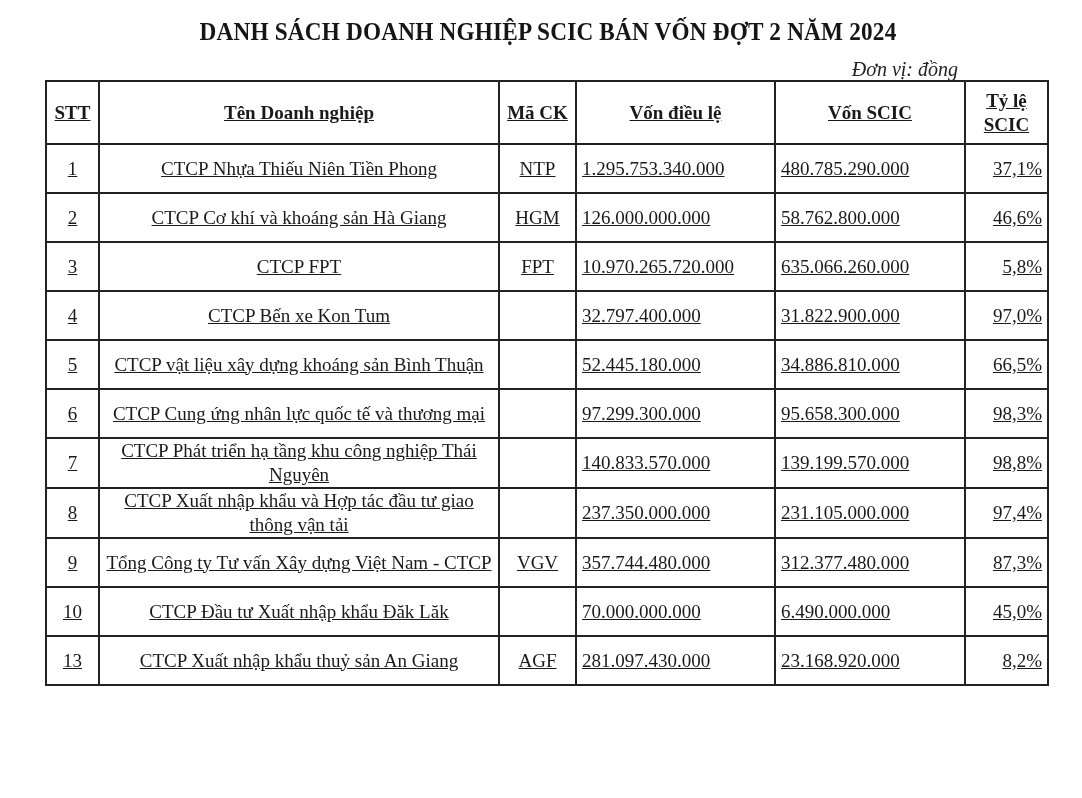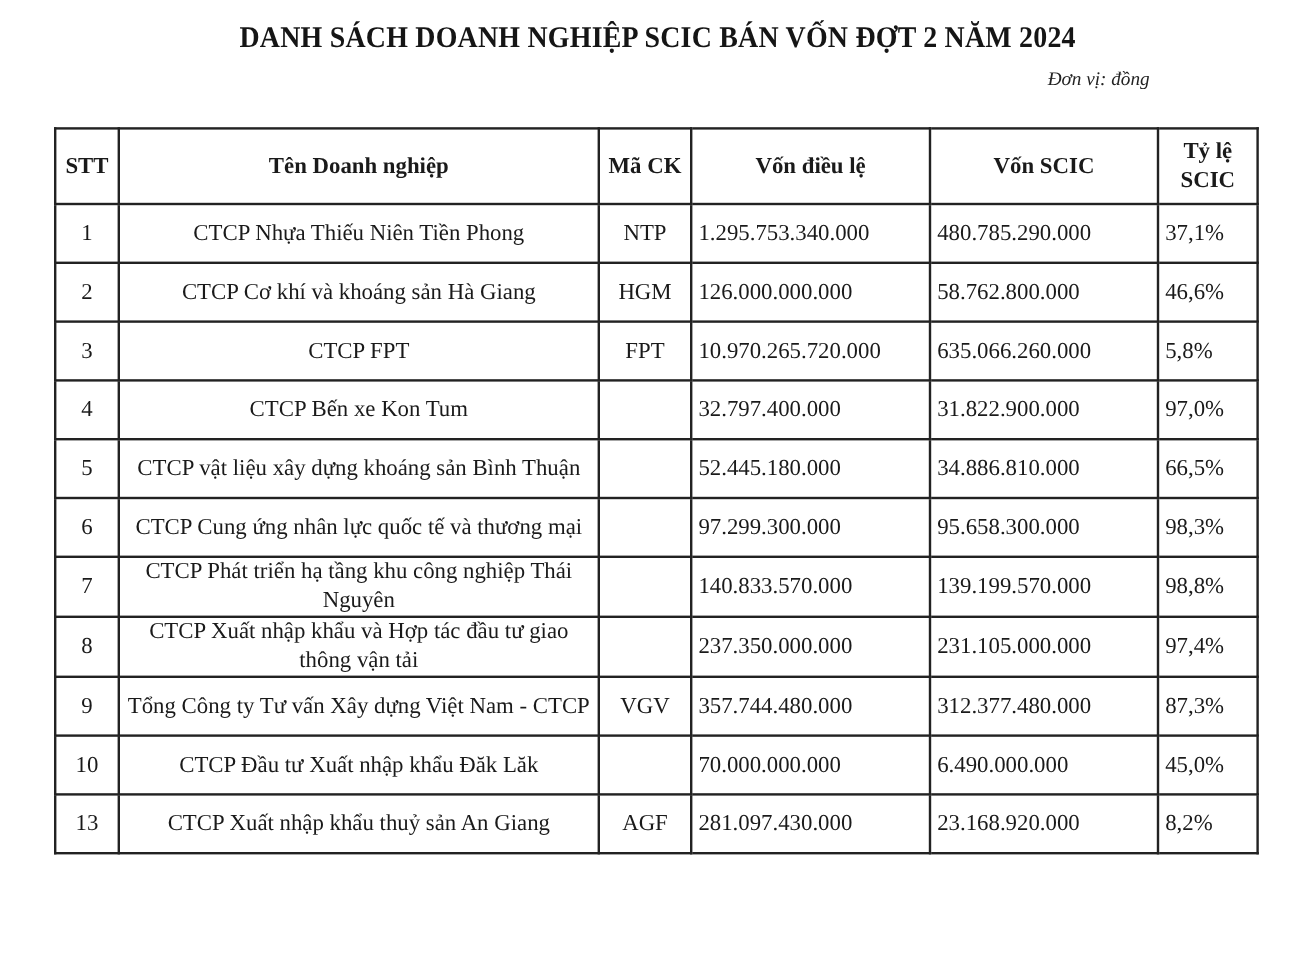--- a/index.html
+++ b/index.html
@@ -26,30 +26,31 @@
       letter-spacing: 0.2px;
       color: #151515;
       transform: scaleX(0.93);
       transform-origin: 548px 0;
     }
     .unit {
       position: absolute;
       right: 124px;
       top: 58px;
       font-style: italic;
-      font-size: 16px;
+      font-size: 20px;
       color: #222;
     }
     table.doc {
       position: absolute;
       left: 45px;
-      top: 106px;
+      top: 80px;
       border-collapse: collapse;
       table-layout: fixed;
       width: 1002px;
+      text-decoration: underline;
     }
     table.doc th, table.doc td {
       border: 2px solid #222;
       padding: 0 5px;
       font-size: 19px;
       line-height: 24px;
       vertical-align: middle;
       overflow: hidden;
     }
     table.doc th {
@@ -57,21 +58,21 @@
       text-align: center;
       height: 61px;
     }
     table.doc td {
       height: 47px;
     }
     td.stt { text-align: center; }
     td.name { text-align: center; padding-left: 4px; }
     td.code { text-align: center; }
     td.num { text-align: left; padding-right: 3px; }
-    td.pct { text-align: left; margin-left: 48px; }
+    td.pct { text-align: right; margin-left: 48px; }
     col.c-stt { width: 53px; }
     col.c-name { width: 400px; }
     col.c-code { width: 77px; }
     col.c-cap { width: 199px; }
     col.c-scic { width: 190px; }
     col.c-pct { width: 83px; }
   </style>
 </head>
 <body>
 

